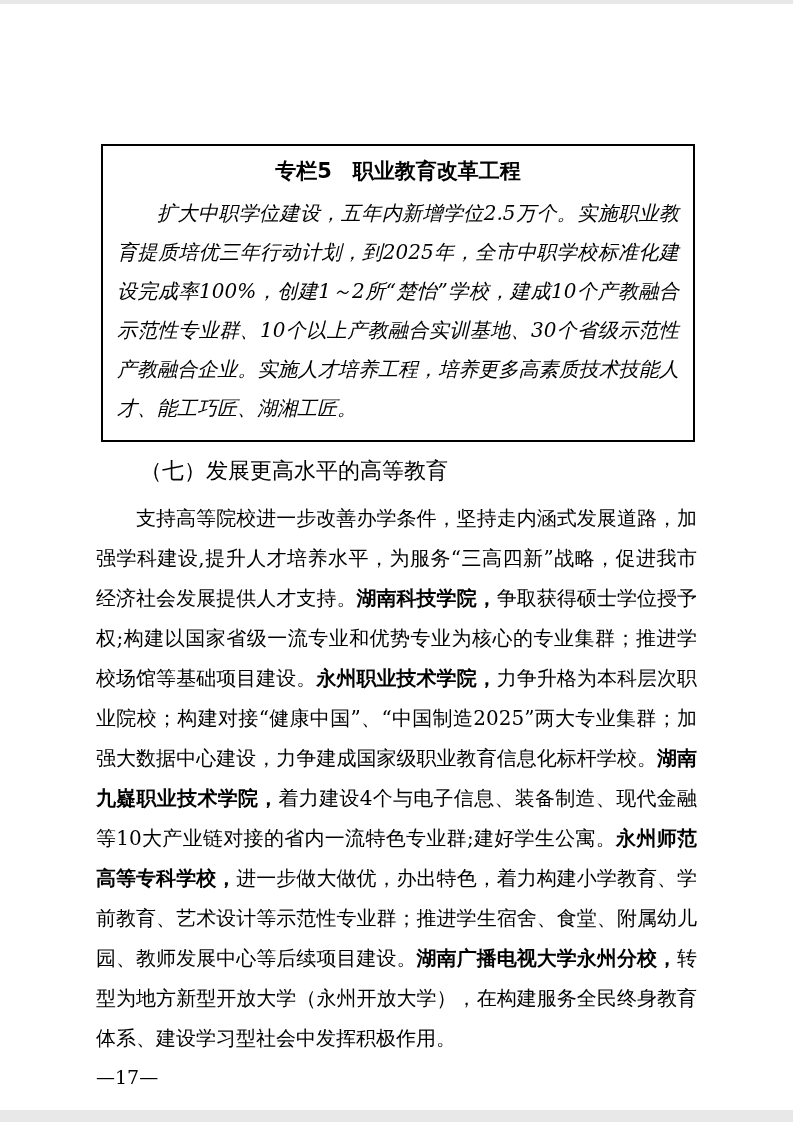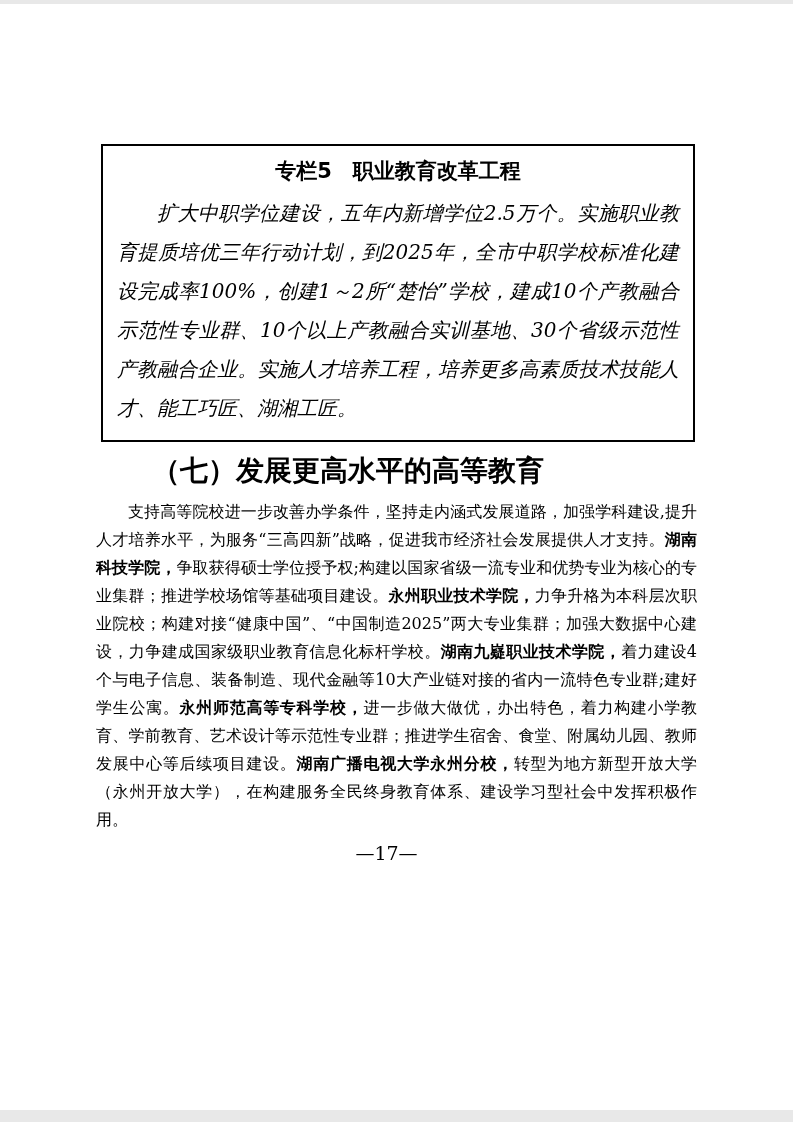--- a/index.html
+++ b/index.html
@@ -38,43 +38,43 @@
     margin: 0;
     font-size: 20px;
     line-height: 39px;
     font-style: italic;
     text-align: justify;
     text-indent: 2em;
   }
   
   .section-heading {
     font-family: "DejaVu Sans", sans-serif;
-    font-weight: bold;
-    font-size: 28px;
+    font-weight: normal;
+    font-size: 22px;
     line-height: 30px;
     margin: 14px 0 12px 0;
     text-indent: 2em;
   }
   .body-paragraph {
     margin: 0;
-    font-size: 16px;
-    line-height: 28px;
+    font-size: 20px;
+    line-height: 40px;
     text-align: justify;
     text-indent: 2em;
   }
   .body-paragraph .seg-bold {
     font-family: "DejaVu Sans", sans-serif;
     font-weight: bold;
   }
   .body-paragraph .seg-normal {
     font-weight: normal;
   }
   
   .page-number {
-    text-align: center;
+    text-align: left;
     font-size: 19px;
     line-height: 22px;
     margin-top: 8px;
     padding-right: 20px;
     font-family: "DejaVu Serif", serif;
   }
 </style>
 </head>
 <body>
 

